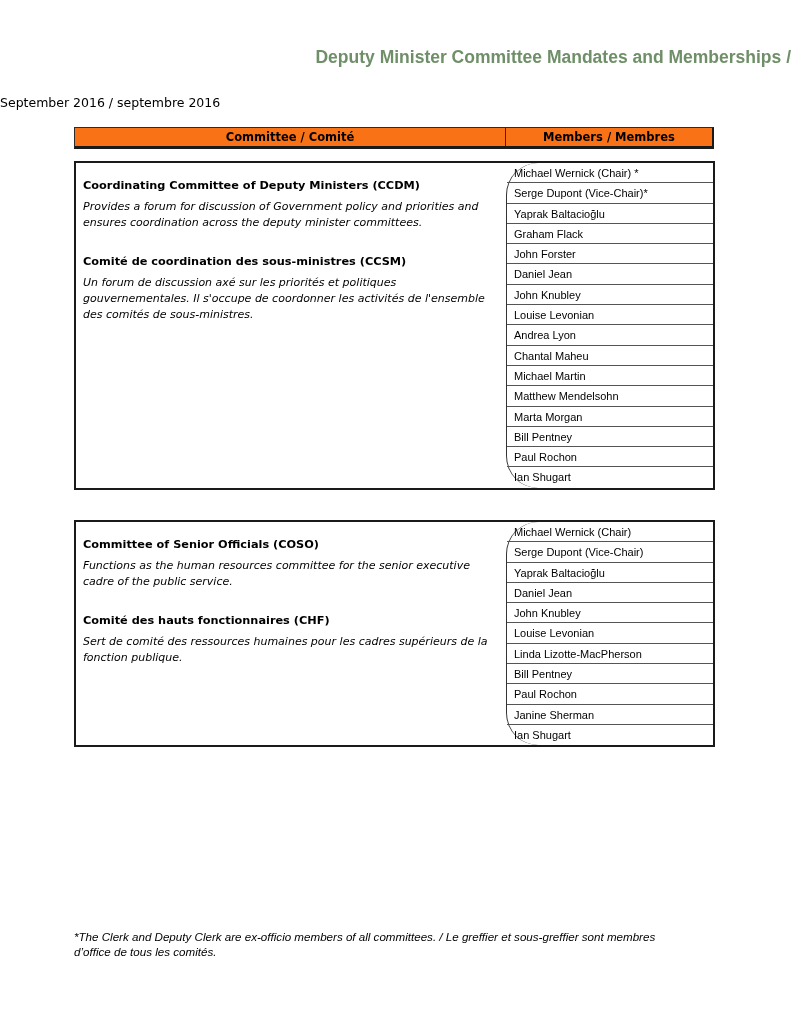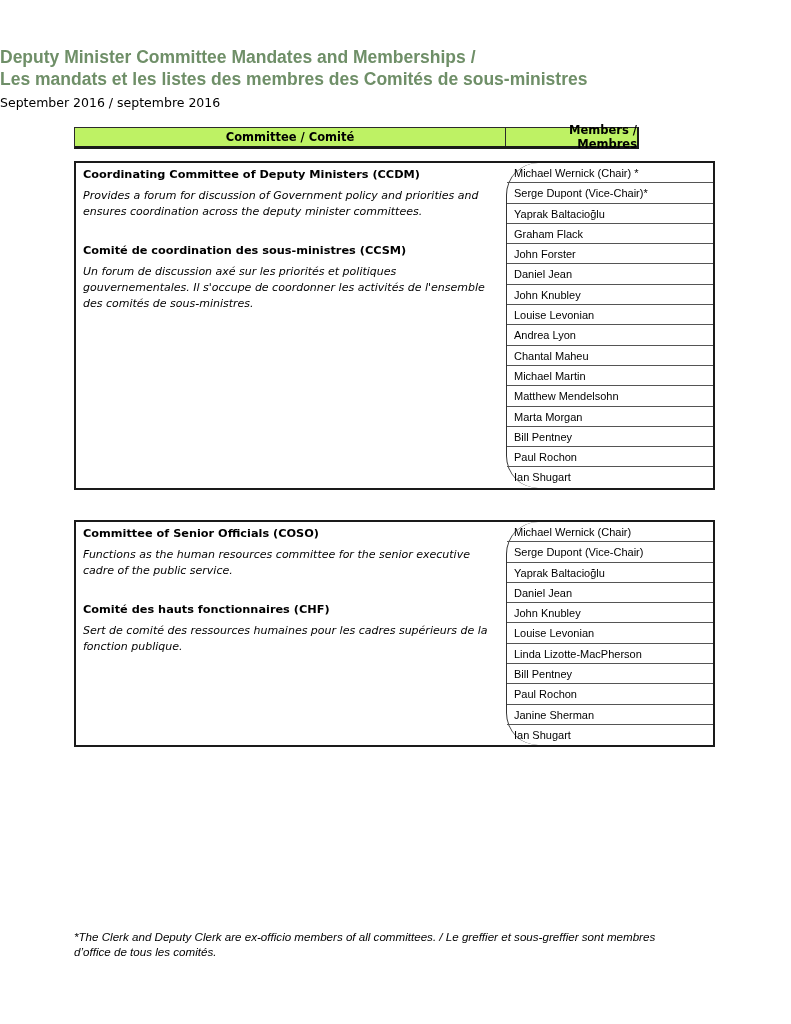--- a/index.html
+++ b/index.html
@@ -1,43 +1,43 @@
 <!DOCTYPE html>
 <html><head>
   <meta charset="utf-8">
   <style>
     html, body { margin: 0; padding: 0; background: #ffffff; }
     body { width: 791px; height: 1024px; position: relative; overflow: hidden; font-family: "DejaVu Sans", sans-serif; color: #000; }
 
     .title {
       position: absolute; left: 0; width: 791px; top: 46px;
-      text-align: left; color: #6f8f68;
+      text-align: right; color: #6f8f68;
       font-family: "Liberation Sans", sans-serif; font-weight: bold;
       font-size: 17.5px; line-height: 22px;
     }
     .subtitle {
       position: absolute; left: 0; width: 791px; top: 95px;
       text-align: left; font-family: "DejaVu Sans", sans-serif;
       font-size: 12.5px;
     }
 
     .header-bar {
-      position: absolute; left: 74px; top: 127px; width: 565px; height: 22px;
-      background: #bef264; border: 1px solid #2b2b2b; border-bottom: 3px solid #1a1a1a; border-right: 2px solid #1a1a1a;
-      box-sizing: border-box; display: flex; text-align: right;
+      position: absolute; left: 74px; top: 127px; width: 640px; height: 22px;
+      background: #f97316; border: 1px solid #2b2b2b; border-bottom: 3px solid #1a1a1a; border-right: 2px solid #1a1a1a;
+      box-sizing: border-box; display: flex;
     }
     .header-bar .col1 { width: 430px; border-right: 1px solid #2b2b2b; display: flex; align-items: center; justify-content: center; }
     .header-bar .col2 { flex: 1; display: flex; align-items: center; justify-content: center; }
     .header-bar span { font-weight: bold; font-size: 11.5px; font-family: "DejaVu Sans", sans-serif; }
 
     .committee-table {
       position: absolute; left: 74px; width: 641px;
       border: 2px solid #1a1a1a; box-sizing: border-box; display: flex;
     }
-    .committee-table .desc { width: 430px; padding: 5px 7px 6px 7px; box-sizing: border-box; }
+    .committee-table .desc { width: 430px; padding: 16px 7px 6px 7px; box-sizing: border-box; }
     .committee-table .members { flex: 1; border-left: 1px solid #333; border-radius: 32px; }
     .cname { font-weight: bold; font-size: 11.3px; margin: 0 0 6px 0; line-height: 14px; }
     .cdesc { font-style: italic; font-size: 11px; line-height: 16px; margin: 0 0 24px 0; }
     .cname.fr { margin-top: 0; }
 
     .member {
       height: 20.3px; line-height: 20px; padding-left: 7px; box-sizing: border-box;
       font-family: "Liberation Sans", sans-serif; font-size: 11px;
       border-bottom: 1px solid #555;
     }
@@ -49,21 +49,20 @@
     .footnote {
       position: absolute; left: 74px; top: 929px; width: 620px;
       font-family: "Liberation Sans", sans-serif; font-style: italic; font-size: 11.6px; line-height: 15px;
     }
   </style>
 </head>
 <body>
 
 <div class="title">
   <div>Deputy Minister Committee Mandates and Memberships /</div>
-  <div>Les mandats et les listes des membres des Comités de sous-ministres</div>
 </div>
 <div class="subtitle">September 2016 / septembre 2016</div>
 
 <div class="header-bar">
   <div class="col1">
     <span>Committee / Comité</span>
   </div>
   <div class="col2">
     <span>Members / Membres</span>
   </div>

